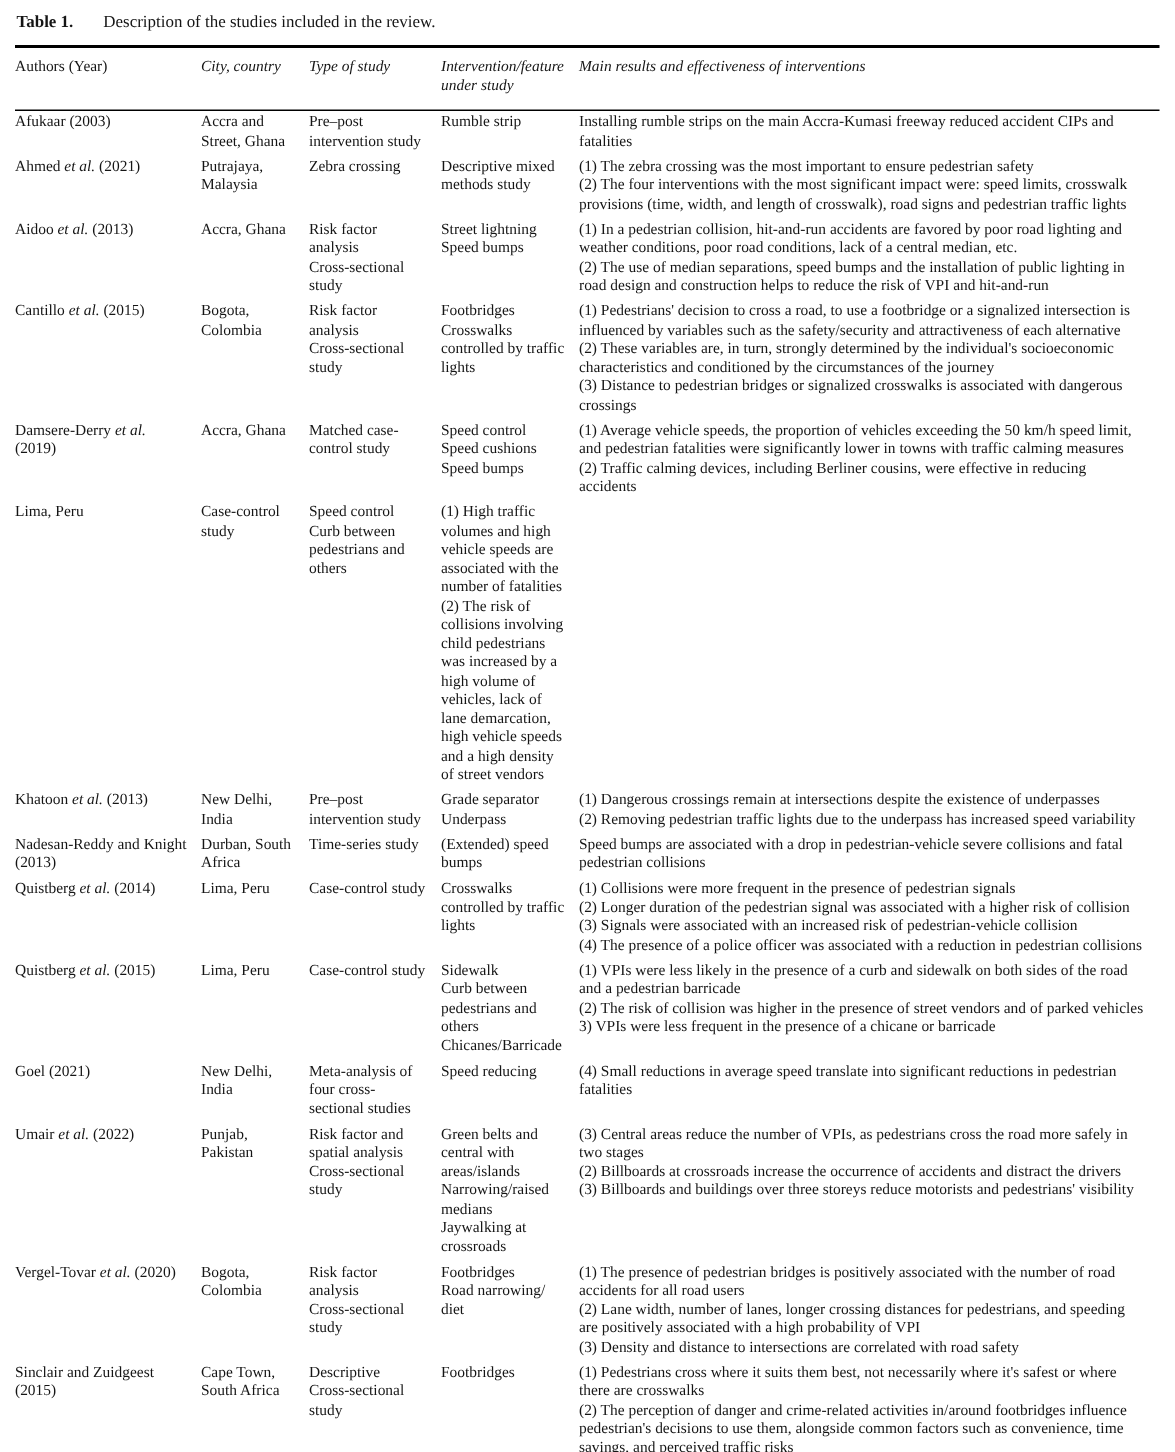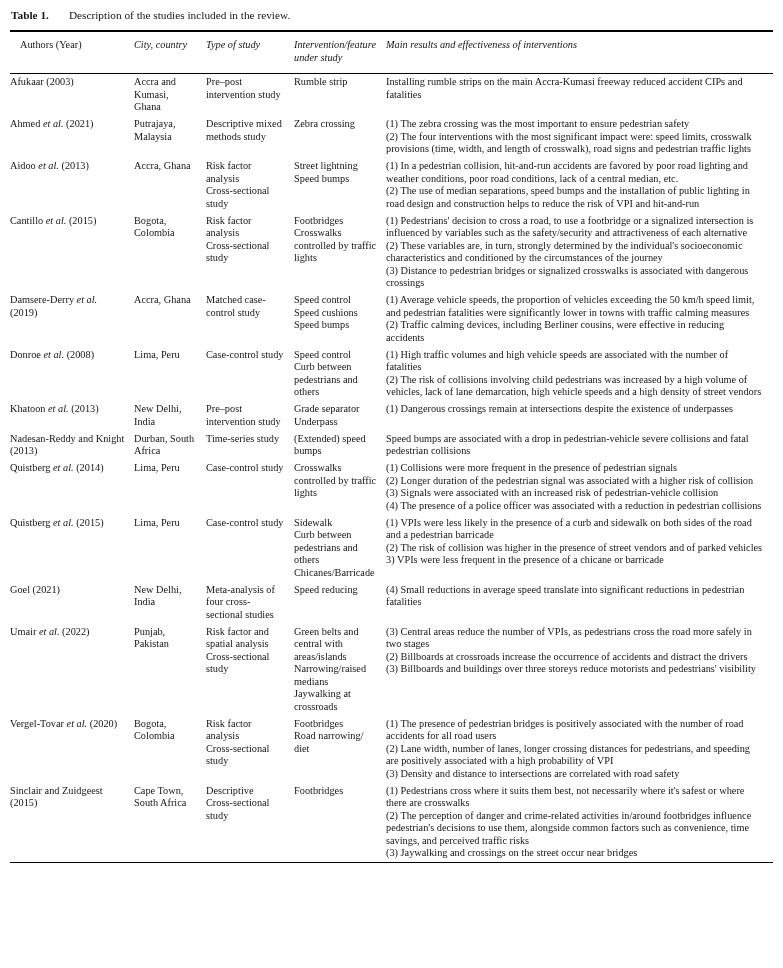--- a/index.html
+++ b/index.html
@@ -25,21 +25,21 @@
   .rule-thin  { border-top: 1.4px solid #000; }
   .grid {
     display: grid;
     grid-template-columns: 124px 72px 88px 92px 1fr;
   }
   .cell { padding-right: 9px; overflow-wrap: break-word; }
   .header-row {
     padding: 7px 0 9px 0;
     font-style: italic;
   }
-  .header-row .no-italic { font-style: normal; margin-left: 10px; }
+  .header-row .no-italic { font-style: normal; }
   .row { padding: 2px 0 2.5px 0; }
   .stack-item { display: block; }
   .results-item { display: block; font-family: Liberation Serif, serif; }
   .footnote {
     padding: 10px 0 0 1px;
     font-size: 10.2px;
   }
 </style>
 </head>
 <body>
@@ -58,40 +58,40 @@
     <div class="cell">Type of study</div>
     <div class="cell">Intervention/​feature under study</div>
     <div class="cell">Main results and effectiveness of interventions</div>
   </div>
 
   <div class="rule rule-thin"></div>
 
   <div>
   <div class="grid row">
     <div class="cell">Afukaar (2003)</div>
-    <div class="cell">Accra and Kumasi, Ghana</div>
+    <div class="cell">Accra and Street, Ghana</div>
     <div class="cell">
           <span class="stack-item">Pre–post intervention study</span>
         </div>
     <div class="cell">
           <span class="stack-item">Rumble strip</span>
         </div>
     <div class="cell">
           <span class="results-item">Installing rumble strips on the main Accra-Kumasi freeway reduced accident CIPs and fatalities</span>
         </div>
   </div>
 
   <div class="grid row">
     <div class="cell">Ahmed <i>et al.</i> (2021)</div>
     <div class="cell">Putrajaya, Malaysia</div>
     <div class="cell">
+          <span class="stack-item">Zebra crossing</span>
+        </div>
+    <div class="cell">
           <span class="stack-item">Descriptive mixed methods study</span>
-        </div>
-    <div class="cell">
-          <span class="stack-item">Zebra crossing</span>
         </div>
     <div class="cell">
           <span class="results-item">(1) The zebra crossing was the most important to ensure pedestrian safety</span>
           <span class="results-item">(2) The four interventions with the most significant impact were: speed limits, crosswalk provisions (time, width, and length of crosswalk), road signs and pedestrian traffic lights</span>
         </div>
   </div>
 
   <div class="grid row">
     <div class="cell">Aidoo <i>et al.</i> (2013)</div>
     <div class="cell">Accra, Ghana</div>
@@ -138,21 +138,20 @@
           <span class="stack-item">Speed cushions</span>
           <span class="stack-item">Speed bumps</span>
         </div>
     <div class="cell">
           <span class="results-item">(1) Average vehicle speeds, the proportion of vehicles exceeding the 50 km/h speed limit, and pedestrian fatalities were significantly lower in towns with traffic calming measures</span>
           <span class="results-item">(2) Traffic calming devices, including Berliner cousins, were effective in reducing accidents</span>
         </div>
   </div>
 
   <div class="grid row">
-    <div class="cell">Donroe <i>et al.</i> (2008)</div>
     <div class="cell">Lima, Peru</div>
     <div class="cell">
           <span class="stack-item">Case-control study</span>
         </div>
     <div class="cell">
           <span class="stack-item">Speed control</span>
           <span class="stack-item">Curb between pedestrians and others</span>
         </div>
     <div class="cell">
           <span class="results-item">(1) High traffic volumes and high vehicle speeds are associated with the number of fatalities</span>
@@ -165,20 +164,21 @@
     <div class="cell">New Delhi, India</div>
     <div class="cell">
           <span class="stack-item">Pre–post intervention study</span>
         </div>
     <div class="cell">
           <span class="stack-item">Grade separator</span>
           <span class="stack-item">Underpass</span>
         </div>
     <div class="cell">
           <span class="results-item">(1) Dangerous crossings remain at intersections despite the existence of underpasses</span>
+          <span class="results-item">(2) Removing pedestrian traffic lights due to the underpass has increased speed variability</span>
         </div>
   </div>
 
   <div class="grid row">
     <div class="cell">Nadesan-Reddy and Knight (2013)</div>
     <div class="cell">Durban, South Africa</div>
     <div class="cell">
           <span class="stack-item">Time-series study</span>
         </div>
     <div class="cell">

